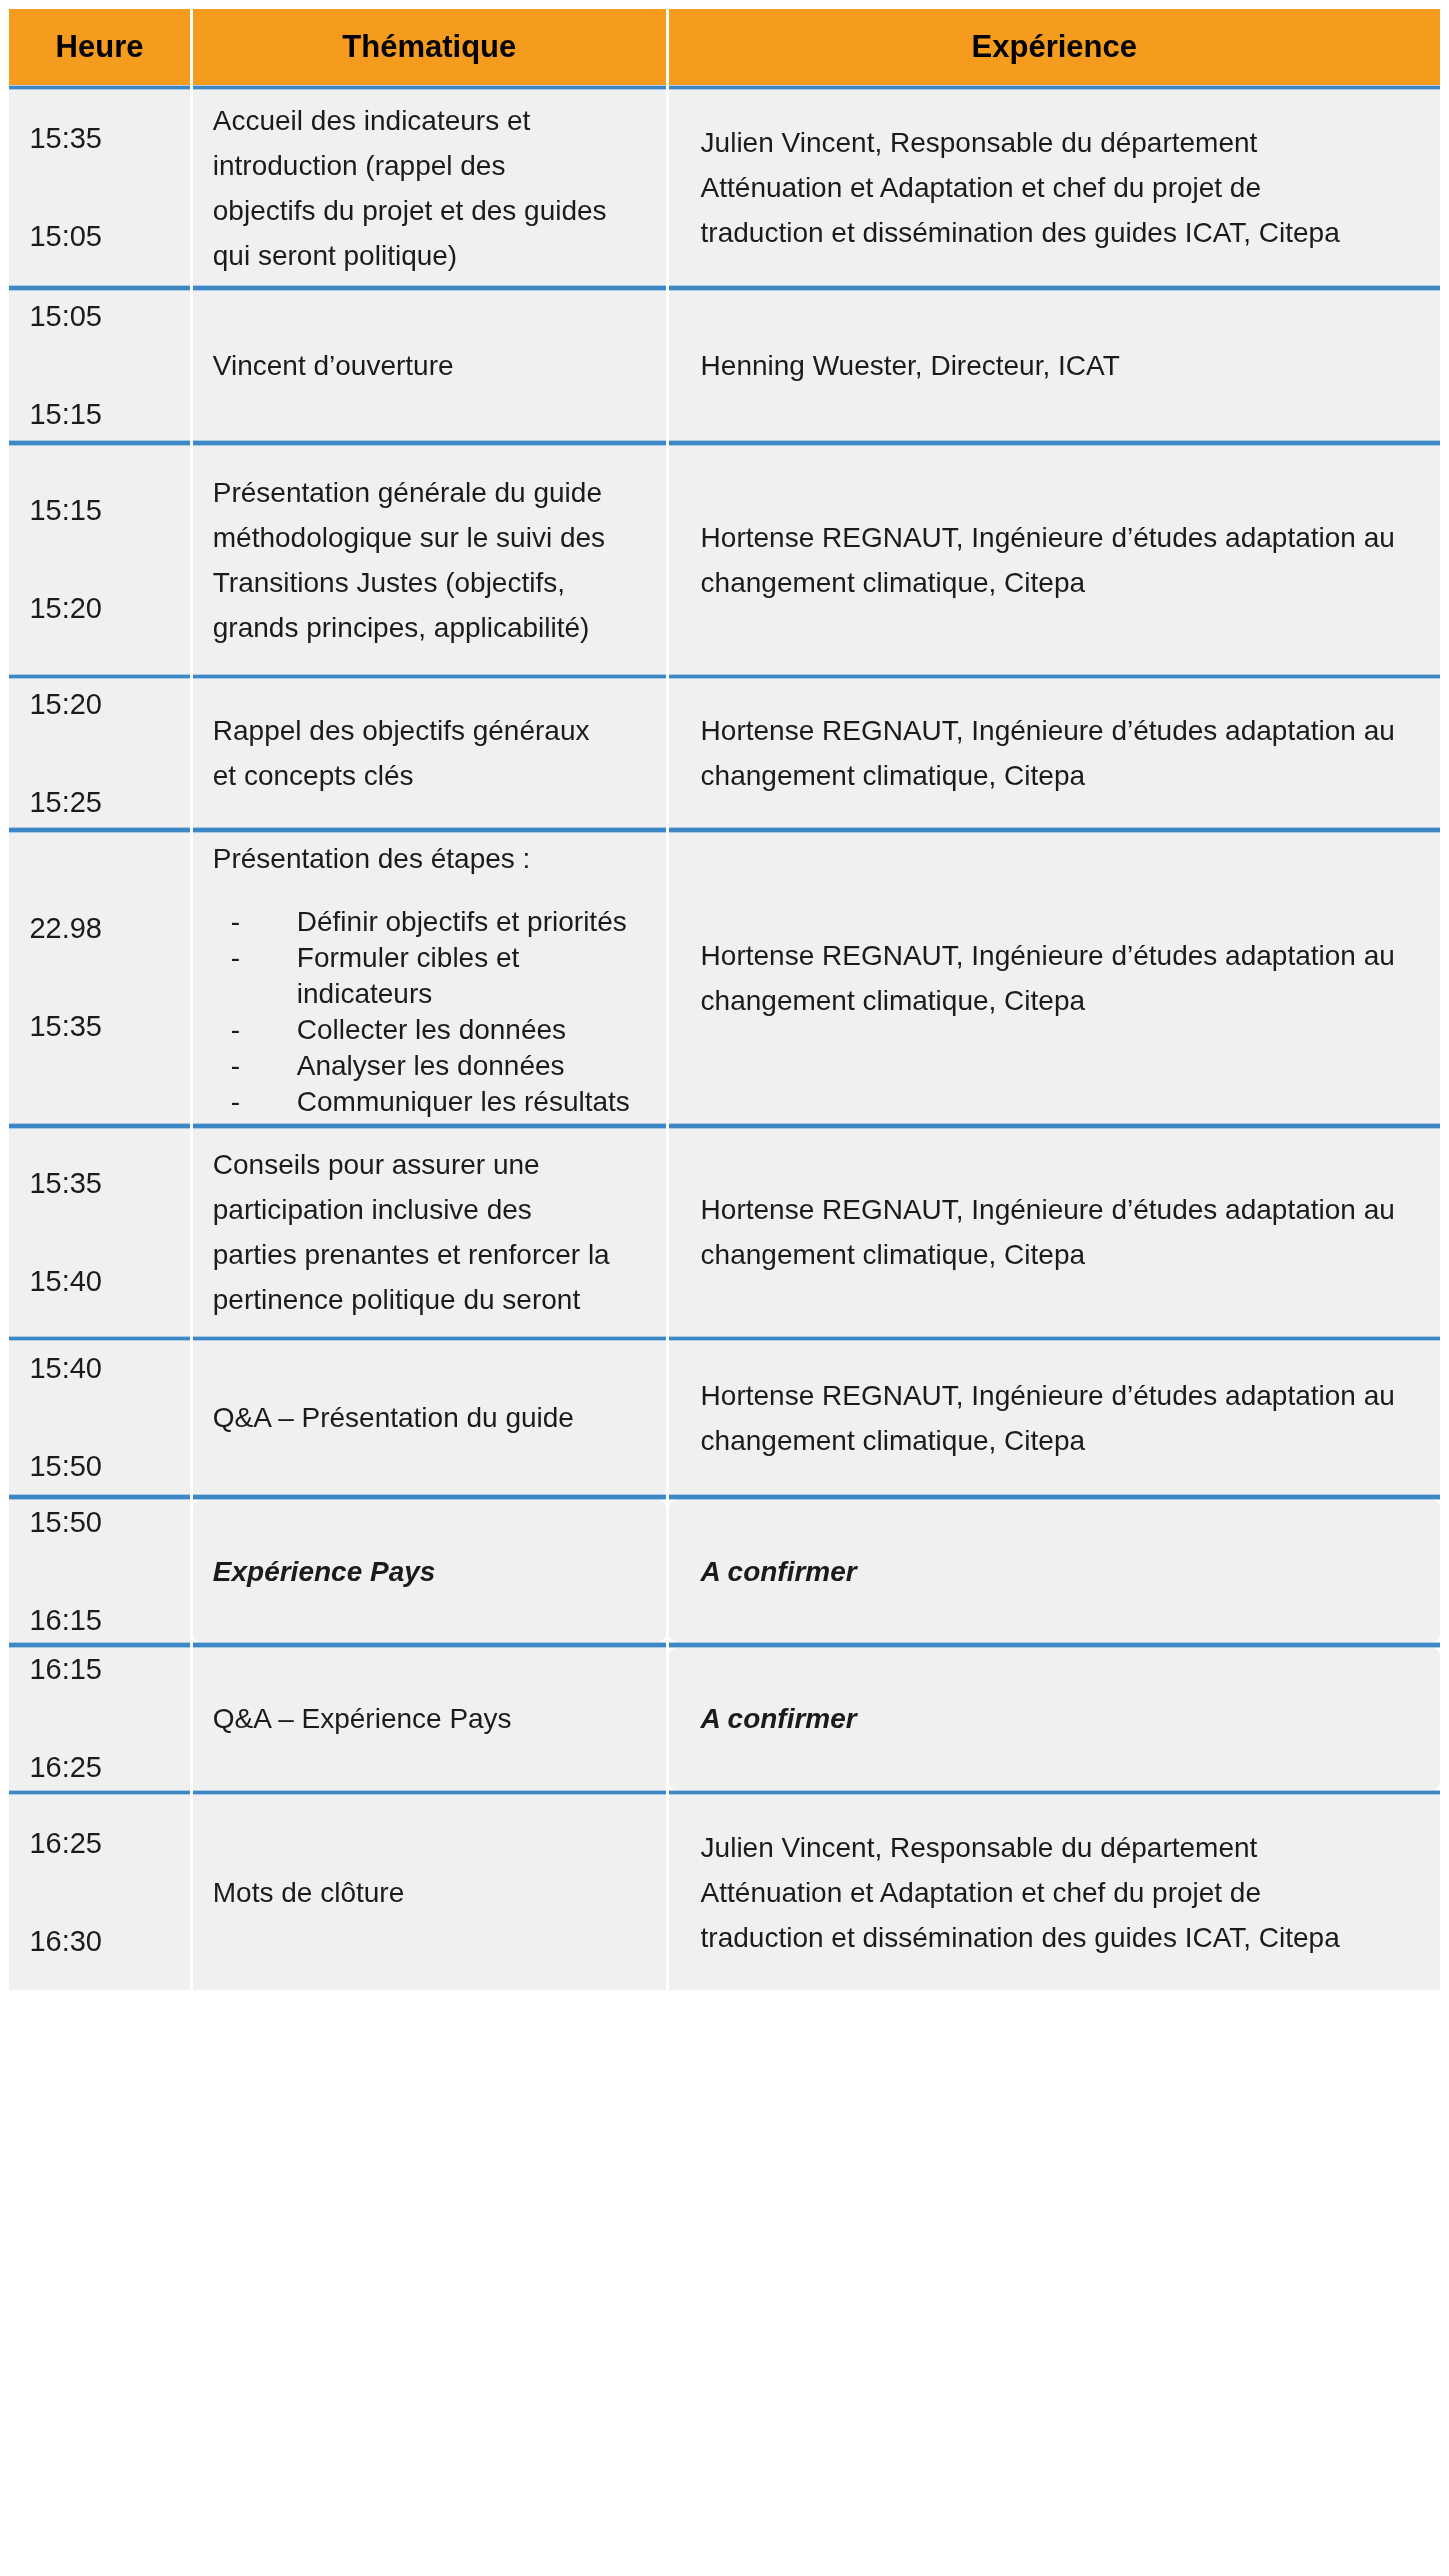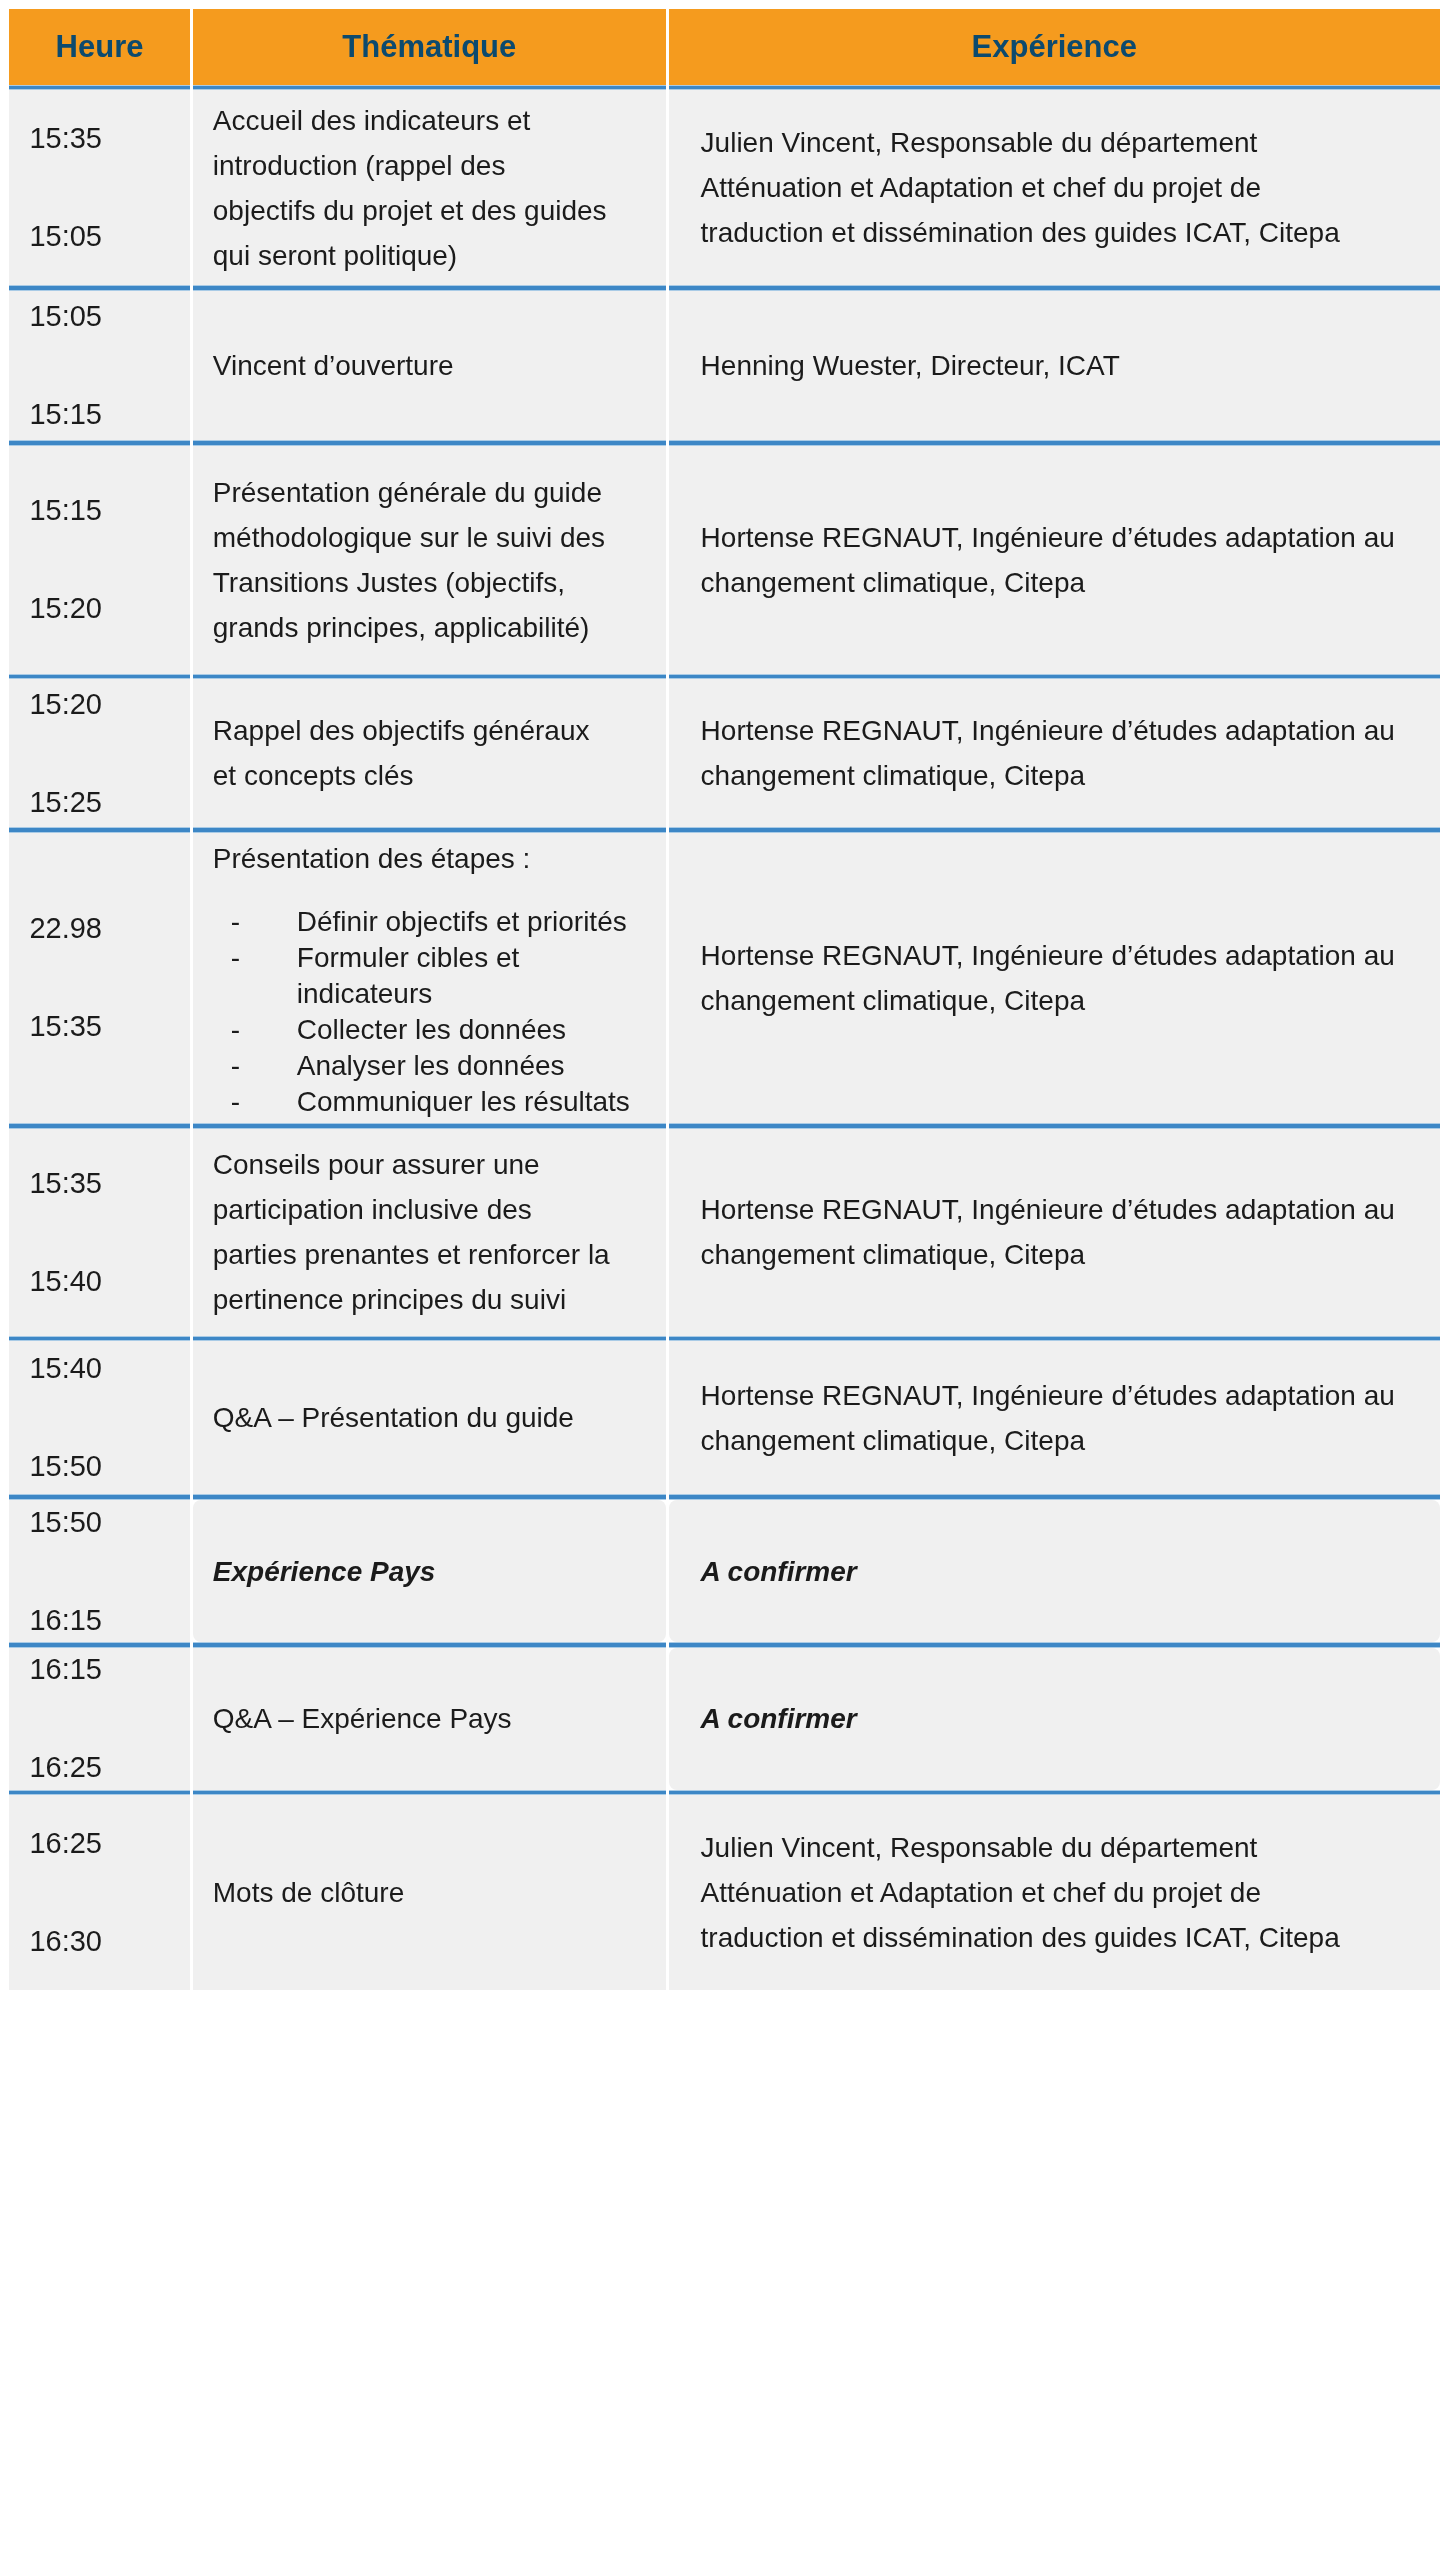--- a/index.html
+++ b/index.html
@@ -13,21 +13,21 @@
   .grid {
     display: grid;
     grid-template-columns: 181px 473px 1fr;
     column-gap: 2.8px;
     background: #ffffff;
   }
   .hcell {
     background: #F59B1E;
     height: 76px;
     display: flex; align-items: center; justify-content: center;
-    font-weight: bold; font-size: 31px; color: #0c4a6e; text-align: right;
+    font-weight: bold; font-size: 31px; color: #000000; text-align: right;
   }
   .sep-cell {
     height: 5.7px;
     background: #3D87C6;
     border-top: 1.1px solid #A9CBE6;
     border-bottom: 1.1px solid #A9CBE6;
   }
   .cell {
     background: #F0F0F0;
     display: flex; flex-direction: column; justify-content: center;
@@ -176,21 +176,21 @@
       </div>
       <div class="grid" style="min-height: 207px;">
         <div class="cell time-cell">
           <div>15:35</div>
           <div>15:40</div>
         </div>
         <div class="cell theme-cell">
           <div>Conseils pour assurer une</div>
           <div>participation inclusive des</div>
           <div>parties prenantes et renforcer la</div>
-          <div>pertinence principes du suivi</div>
+          <div>pertinence politique du seront</div>
         </div>
         <div class="cell mod-cell">
           <div>Hortense REGNAUT, Ingénieure d’études adaptation au</div>
           <div>changement climatique, Citepa</div>
         </div>
       </div>
       <div class="grid">
         <div class="sep-cell"></div>
         <div class="sep-cell"></div>
         <div class="sep-cell"></div>

